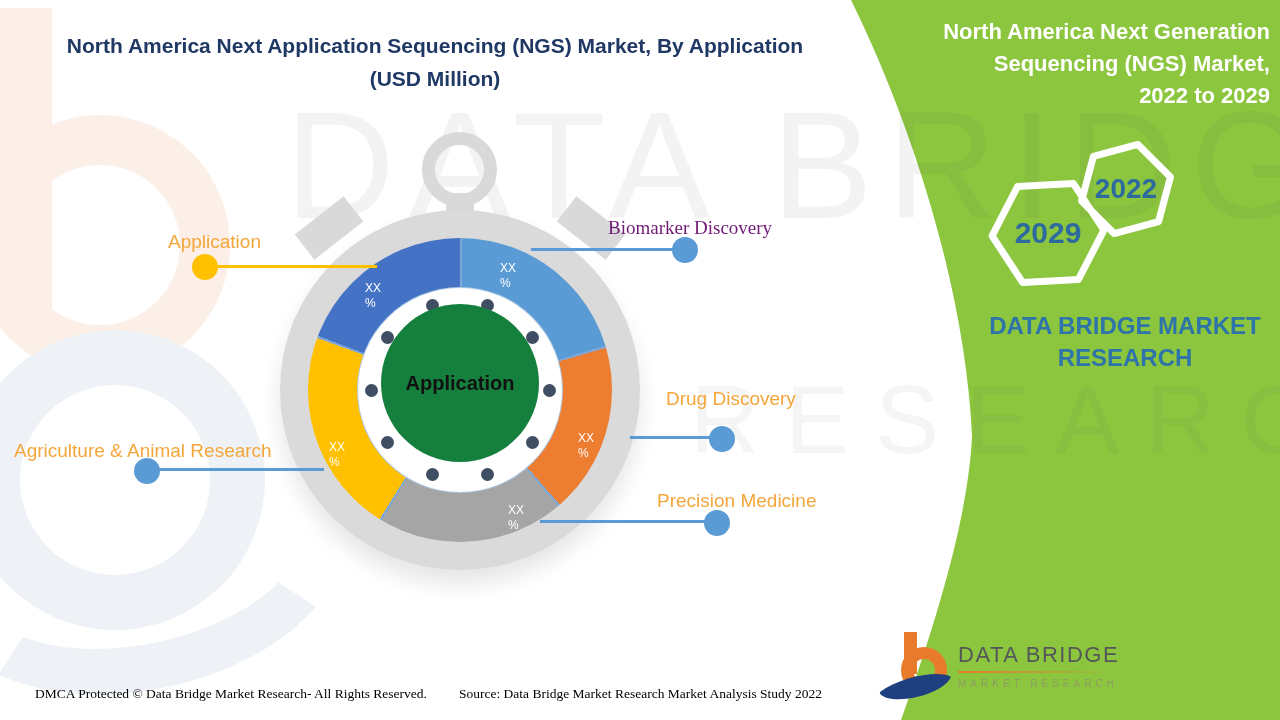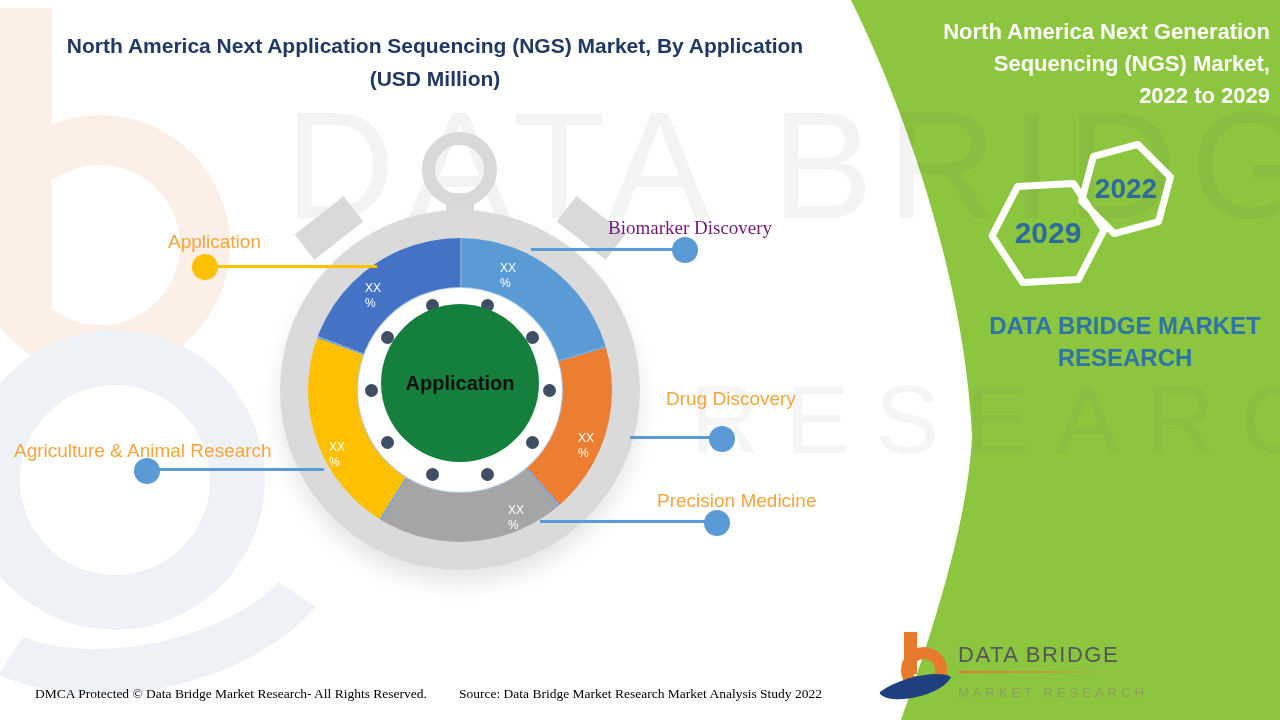--- a/index.html
+++ b/index.html
@@ -49,21 +49,21 @@
   .right-title{left:890px;top:16px;width:380px;text-align:right;color:#ffffff;font-size:22px;font-weight:bold;line-height:1.45;white-space:pre-line;z-index:3;}
   .hex-svg{left:960px;top:120px;z-index:3;}
   .dbmr-text{left:950px;top:310px;width:350px;text-align:center;color:#2e74a8;font-size:24px;font-weight:bold;line-height:1.35;white-space:pre-line;z-index:3;}
 
   
   .logo{left:878px;top:628px;width:250px;height:84px;z-index:3;}
   .logo .mark{position:absolute;left:0;top:2px;}
   .logo .ltext{position:absolute;left:80px;top:14px;}
   .logo .lname{font-size:22px;letter-spacing:1.5px;color:#55565a;white-space:nowrap;}
   .logo .lrule{width:158px;height:2px;margin-top:3px;background:linear-gradient(90deg,#e87a2b,#8cc63f);}
-  .logo .ltag{margin-top:12px;font-size:13px;letter-spacing:4px;color:#8e9b63;white-space:nowrap;}
+  .logo .ltag{margin-top:5px;font-size:10px;letter-spacing:4px;color:#8e9b63;white-space:nowrap;}
 
   
   .footer-text{top:686px;font-family:"Liberation Serif",serif;font-size:13.5px;color:#000;z-index:3;white-space:nowrap;}
 </style>
 </head>
 <body>
 
 <div class="abs wm-peach-stem"></div>
 <div class="abs wm-peach-ring"></div>
 <div class="abs wm-gray-ring"></div>

